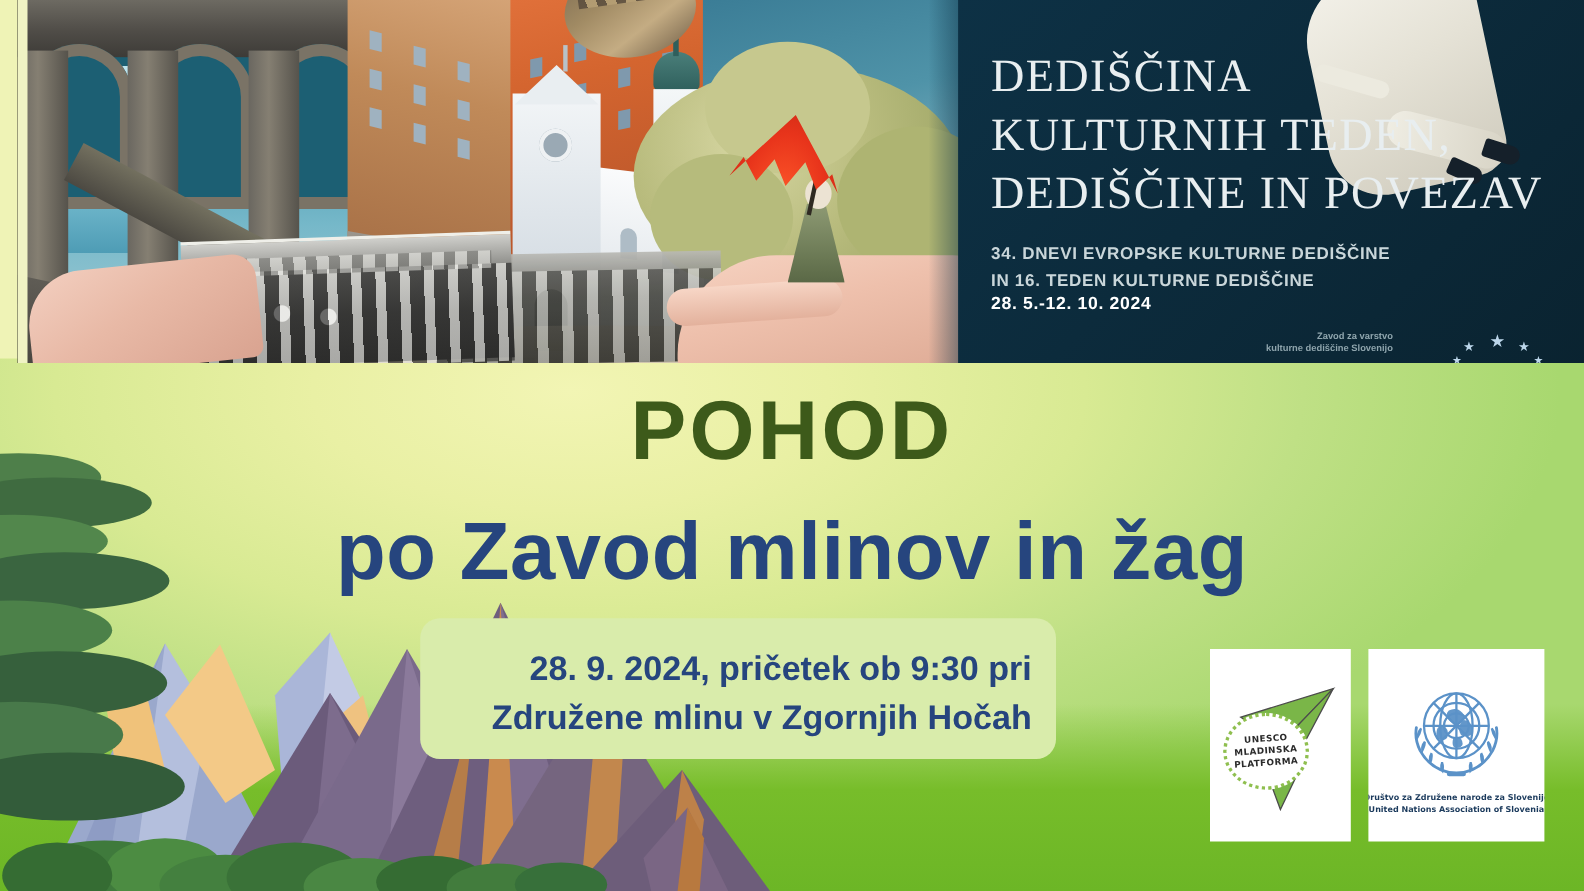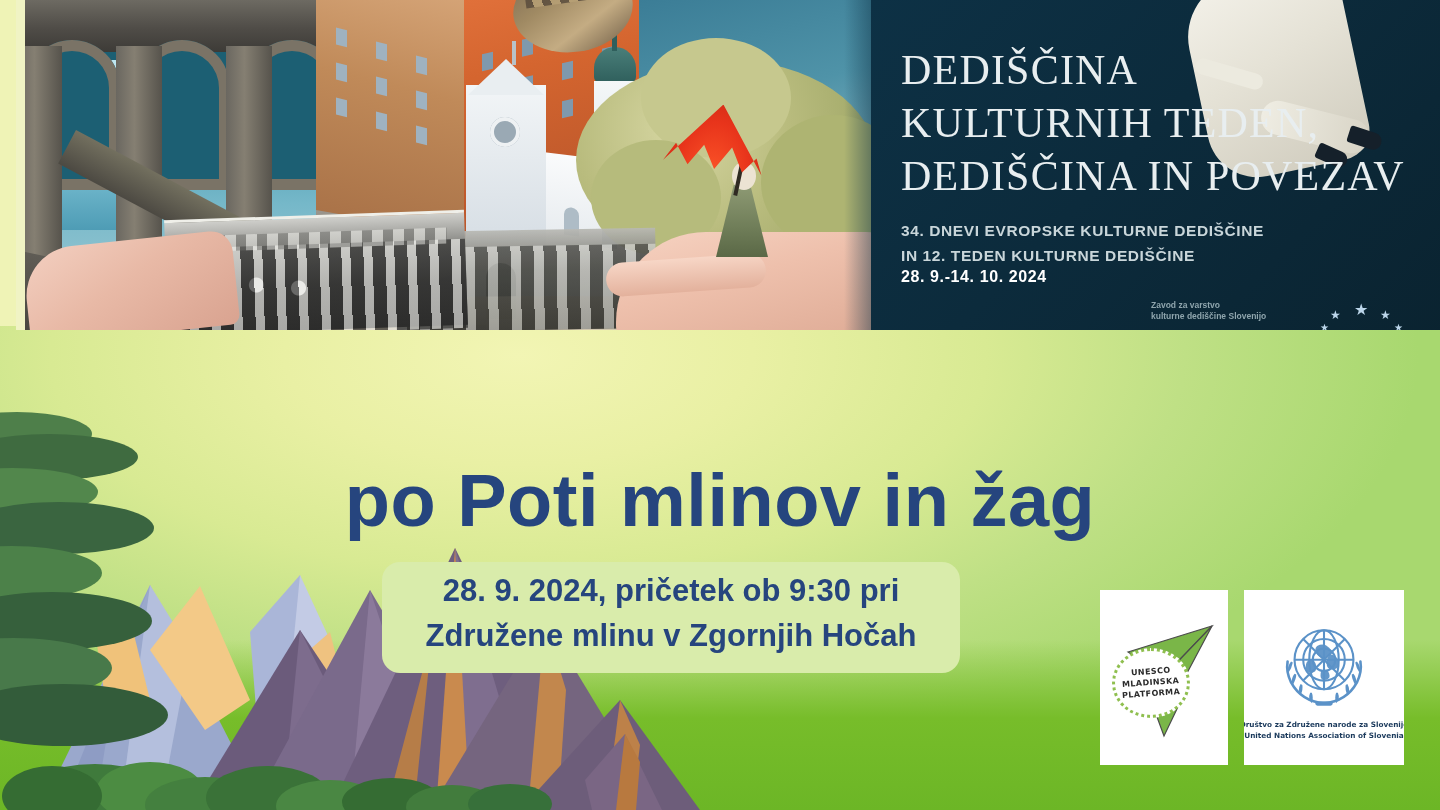--- a/index.html
+++ b/index.html
@@ -271,21 +271,21 @@
   }
   .ded-sub span{ display:block; }
   .ded-dates{
     position:absolute; left:885px; top:268px;
     color:#ffffff; font-size:16px; font-weight:700; letter-spacing:.6px;
   }
   .zavod{
     position:absolute; left:1135px; top:300px;
     color:#8fa5ad; font-size:8.5px; line-height:1.3; font-weight:700;
   }
-  .zavod span{ display:block; }
+  .zavod span{ display:block;text-align:right; }
   .eu-stars{ position:absolute; left:1300px; top:300px; width:110px; height:30px; }
   .eu-stars i{
     position:absolute; color:#bcd6ea; font-size:12px; font-style:normal;
   }
 
   
   .lady{
     position:absolute; left:1180px; top:-28px; width:160px; height:200px;
     background:linear-gradient(160deg,#f4f2ea 0%,#e5e2d6 45%,#cfcbbd 100%);
     border-radius:60px 44px 30px 50px;
@@ -329,23 +329,23 @@
     color:#3d5a1a; font-size:76px; font-weight:700; letter-spacing:3px;
     line-height:1;
   }
   .subtitle{
     position:absolute; left:0; top:462px; width:1440px; text-align:center;
     color:#26457e; font-size:74px; font-weight:700; letter-spacing:.5px;
     line-height:1.05;
   }
   .detail-box{
     position:absolute; left:382px; top:562px; width:578px;
-    padding:6px 22px 14px;
+    padding:23px 22px 14px;
     background:#d9ecab; border-radius:18px;
-    text-align:center;
+    text-align:right;
   }
   .detail-box div{
     color:#26457e; font-size:31px; font-weight:600; line-height:1.46;
     white-space:nowrap;
   }
 
   
   .logos{ position:absolute; left:1100px; top:590px; width:320px; height:180px; display:flex; gap:16px; }
   .logo-card{
     background:#ffffff; width:128px; height:175px;
@@ -537,44 +537,45 @@
 
     <div class="lady"></div>
     <div class="lady-arm"></div>
     <div class="lady-leg"></div>
     <div class="lady-shoe"></div>
     <div class="lady-shoe2"></div>
 
     <div class="ded-title">
       <span>DEDIŠČINA</span>
       <span>KULTURNIH TEDEN,</span>
-      <span>DEDIŠČINA IN POVEZAV</span>
+      <span>DEDIŠČINE IN POVEZAV</span>
     </div>
     <div class="ded-sub">
       <span>34. DNEVI EVROPSKE KULTURNE DEDIŠČINE</span>
-      <span>IN 12. TEDEN KULTURNE DEDIŠČINE</span>
-    </div>
-    <div class="ded-dates">28. 9.-14. 10. 2024</div>
+      <span>IN 16. TEDEN KULTURNE DEDIŠČINE</span>
+    </div>
+    <div class="ded-dates">28. 5.-12. 10. 2024</div>
 
     <div class="zavod">
       <span>Zavod za varstvo</span>
       <span>kulturne dediščine Slovenijo</span>
     </div>
     <div class="eu-stars">
       <i style="left:14px;top:8px;">★</i>
       <i style="left:38px;top:0px;font-size:16px;">★</i>
       <i style="left:64px;top:8px;">★</i>
       <i style="left:4px;top:22px;font-size:10px;">★</i>
       <i style="left:78px;top:22px;font-size:10px;">★</i>
     </div>
 
     <div class="banner-pale-edge"></div>
   </div>
 
-  <div class="subtitle">po Poti mlinov in žag</div>
+  <div class="pohod">POHOD</div>
+  <div class="subtitle">po Zavod mlinov in žag</div>
 
   <div class="detail-box">
     <div>28. 9. 2024,  pričetek ob 9:30 pri</div>
     <div>Združene mlinu v Zgornjih Hočah</div>
   </div>
 
   <div class="logos">
 
     <div class="logo-card">
       <div class="unesco-wrap">

